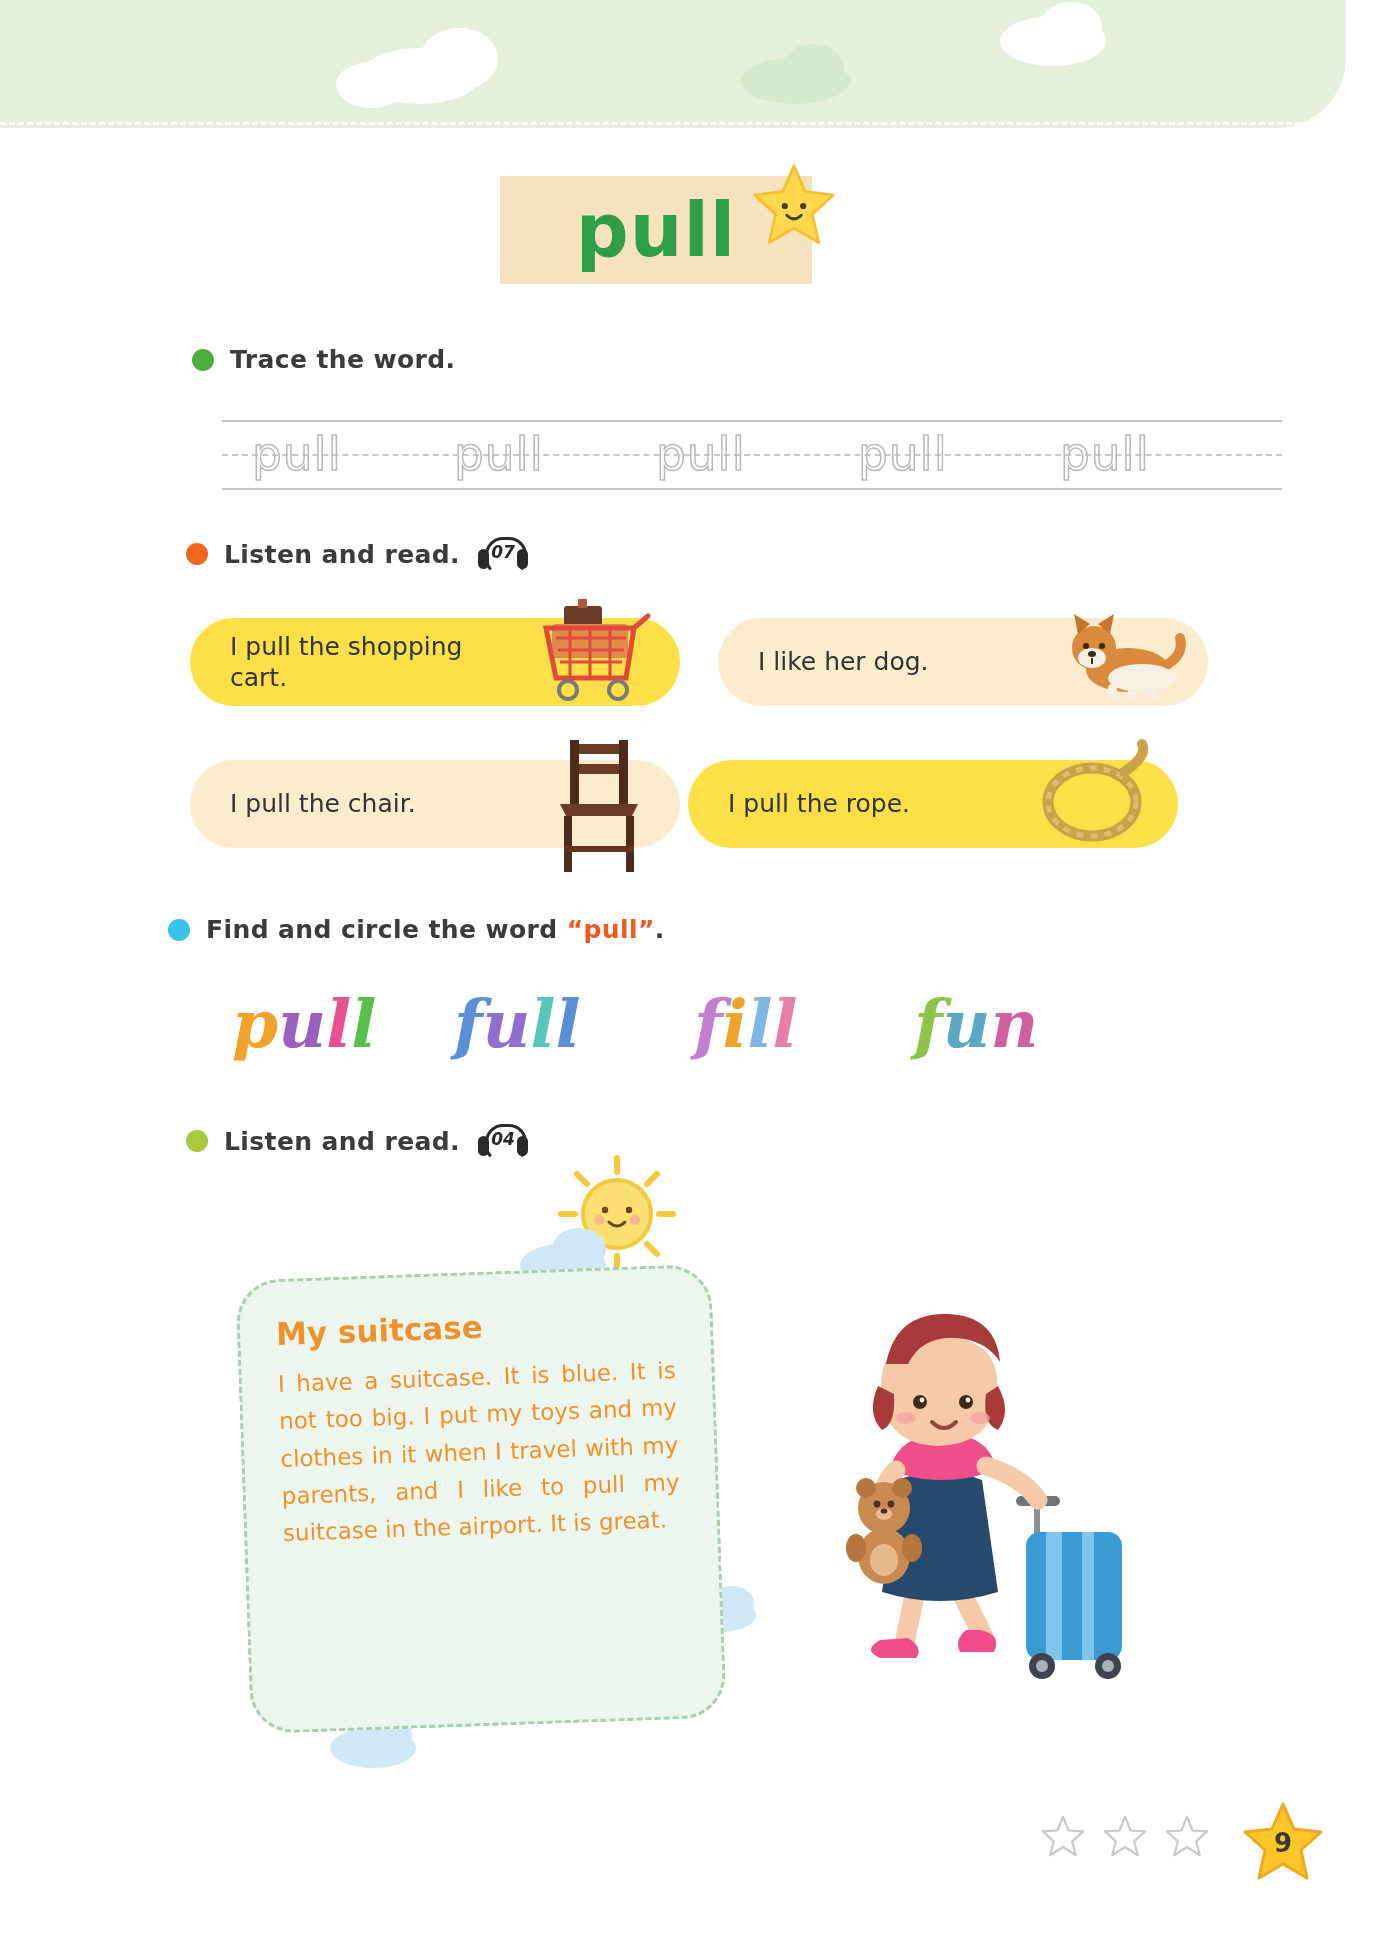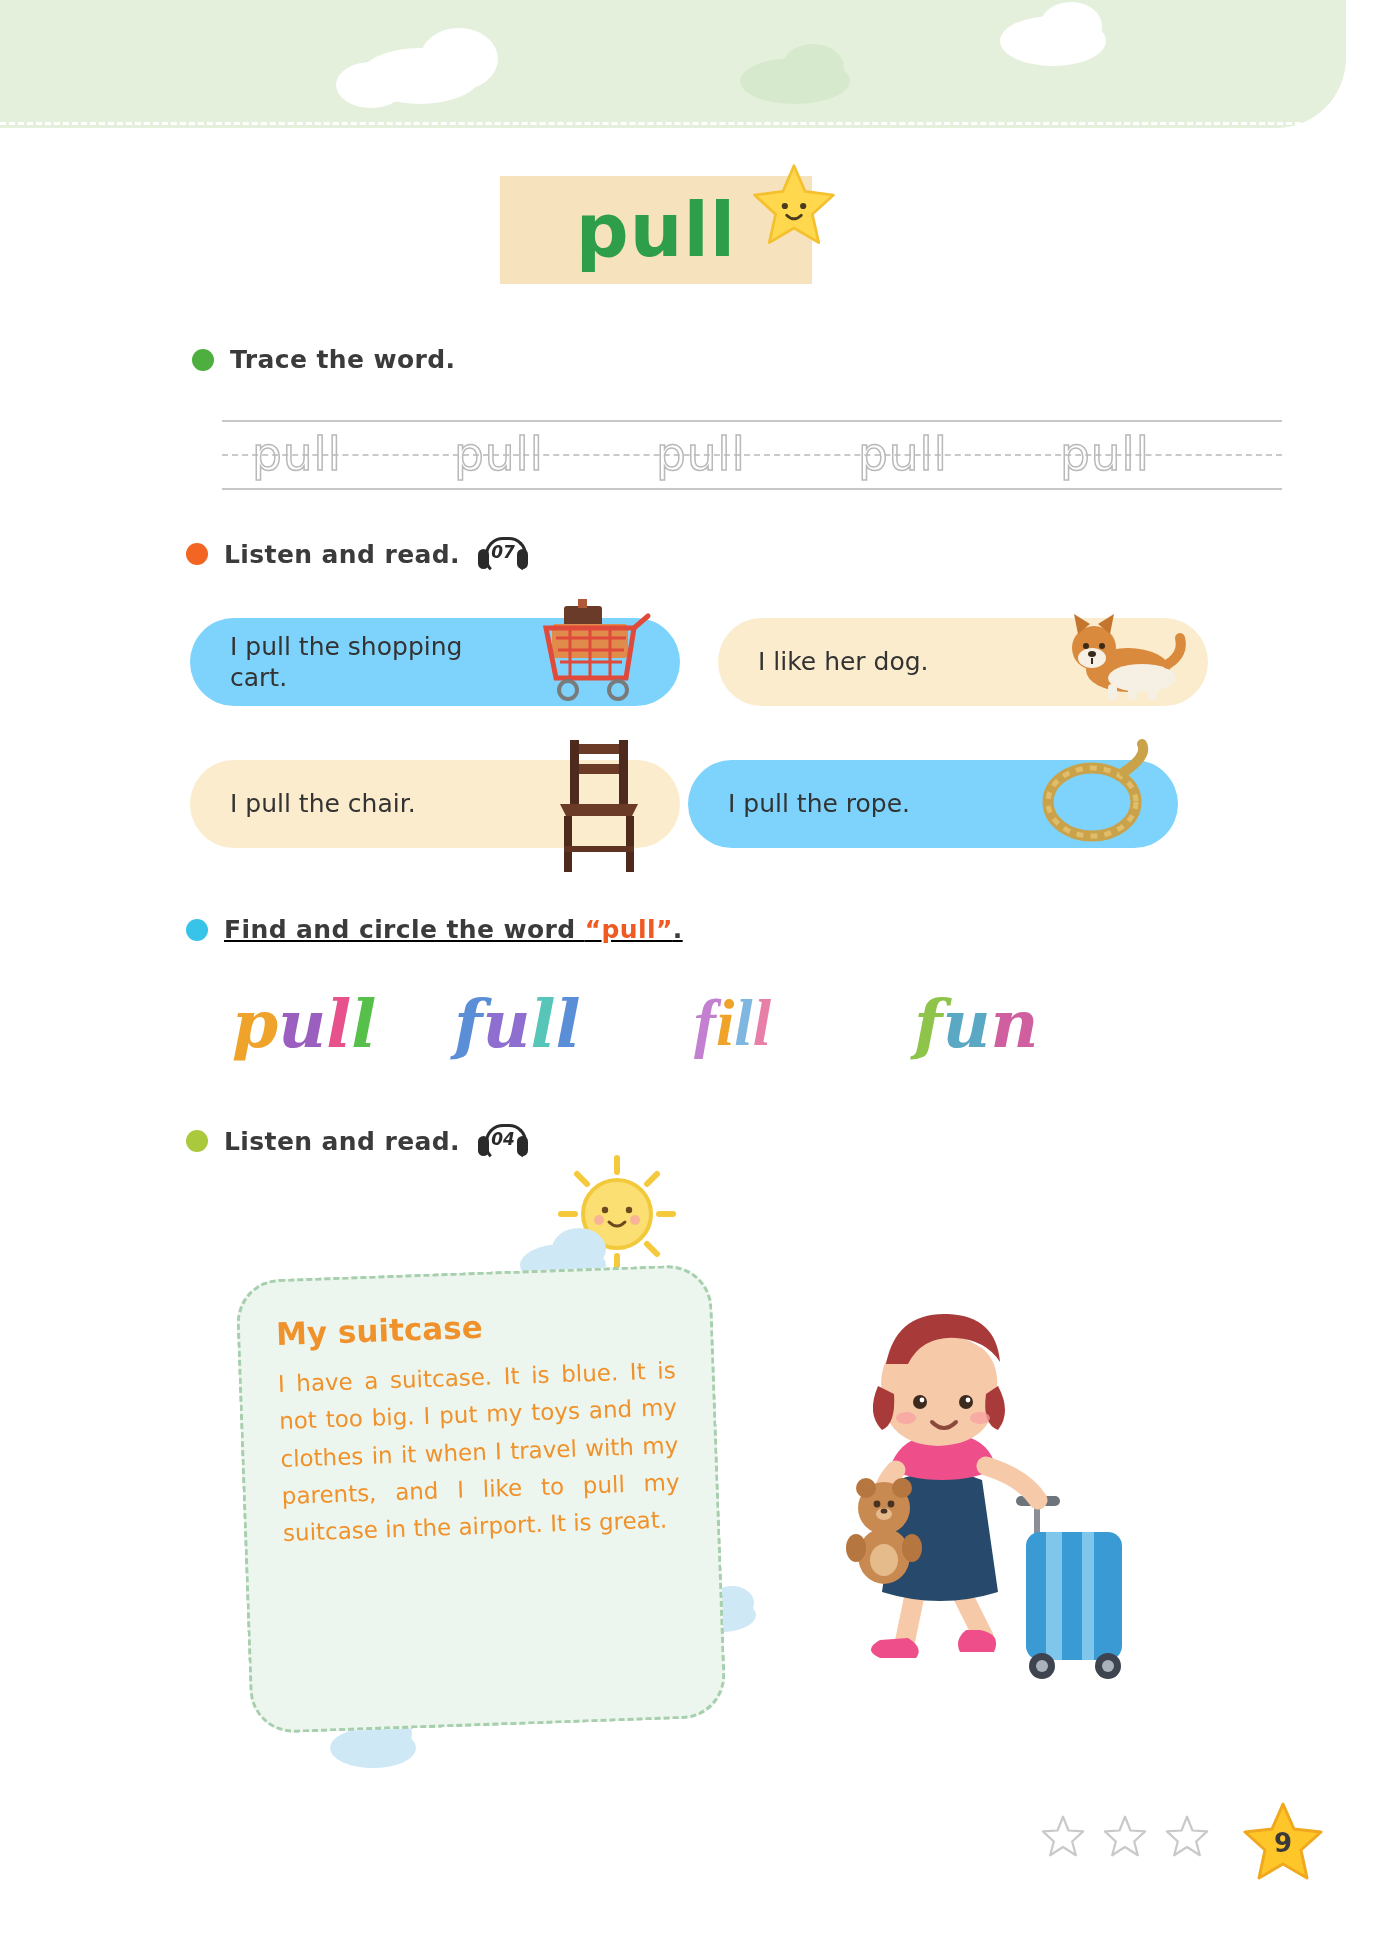--- a/index.html
+++ b/index.html
@@ -169,21 +169,21 @@
     align-items: center;
   }
   .card .text {
     font-family: "DejaVu Sans", sans-serif;
     font-size: 25px;
     color: #333333;
     line-height: 1.25;
     padding-left: 40px;
     max-width: 270px;
   }
-  .card-blue { background: #7dd3fc; }
+  .card-blue { background: #fde047; }
   .card-cream { background: #fbeccd; }
   .card .pic {
     position: absolute;
     right: 8px;
     top: -32px;
     width: 150px;
     height: 140px;
   }
 
   
@@ -403,33 +403,33 @@
 
 <div class="card card-blue" style="left:688px; top:760px; width:490px;">
   <span class="text">I pull the rope.</span>
   <svg class="pic" viewBox="0 0 150 140">
     <ellipse cx="72" cy="74" rx="44" ry="34" fill="none" stroke="#c9a24a" stroke-width="11"></ellipse>
     <ellipse cx="72" cy="74" rx="44" ry="34" fill="none" stroke="#e0bd6a" stroke-width="5" stroke-dasharray="7 7"></ellipse>
     <path d="M104 44 q24 -16 18 -28" stroke="#c9a24a" stroke-width="10" fill="none" stroke-linecap="round"></path>
   </svg>
 </div>
 
-<div class="section-head" style="left:186px; top:915px;text-decoration:underline;">
+<div class="section-head" style="left:168px; top:915px;">
   <span class="bullet" style="background:#38c4e8"></span>
   <span class="section-label"><span>Find and circle the word </span><span class="hl-pull"><span>“</span><span>pull</span><span>”</span></span><span>.</span></span>
 </div>
 
 <div class="word-row">
   <div class="fancy-word" style="left:10px;">
     <span style="color:#f0a32a">p</span><span style="color:#9b5fbf">u</span><span style="color:#e8528c">l</span><span style="color:#56c04a">l</span>
   </div>
   <div class="fancy-word" style="left:232px;">
     <span style="color:#5a8fd8">f</span><span style="color:#8e6fd0">u</span><span style="color:#57c6b8">l</span><span style="color:#5a8fd8">l</span>
   </div>
-  <div class="fancy-word" style="left:472px;font-family:Liberation Serif, serif;">
+  <div class="fancy-word" style="left:472px;">
     <span style="color:#c37fd0">f</span><span style="color:#f0a32a">i</span><span style="color:#7fb7e0">l</span><span style="color:#e87fa8">l</span>
   </div>
   <div class="fancy-word" style="left:692px;">
     <span style="color:#8fc44a">f</span><span style="color:#5aa8c4">u</span><span style="color:#d05fa0">n</span>
   </div>
 </div>
 
 <div class="section-head" style="left:186px; top:1122px;">
   <span class="bullet" style="background:#aac93c"></span>
   <span class="section-label">Listen and read.</span>

